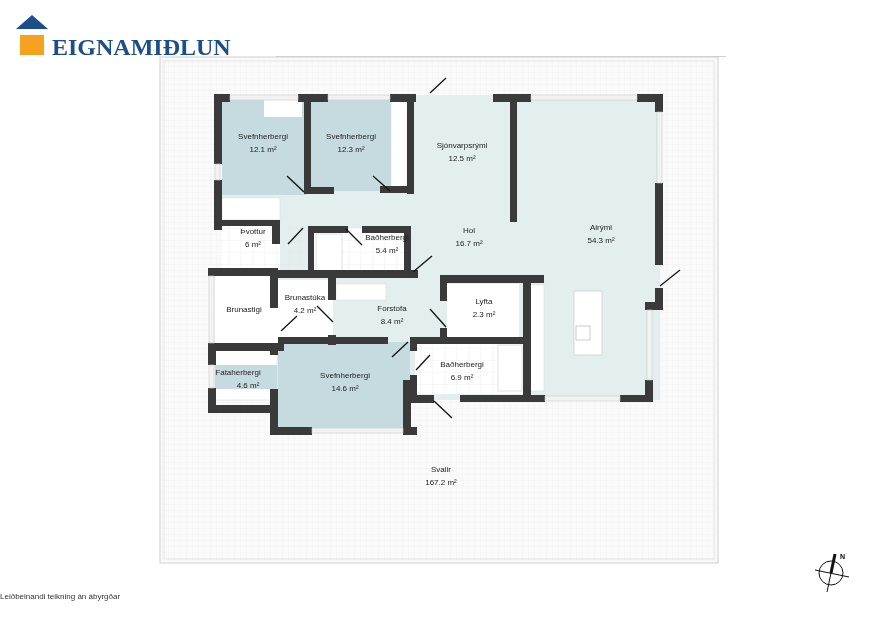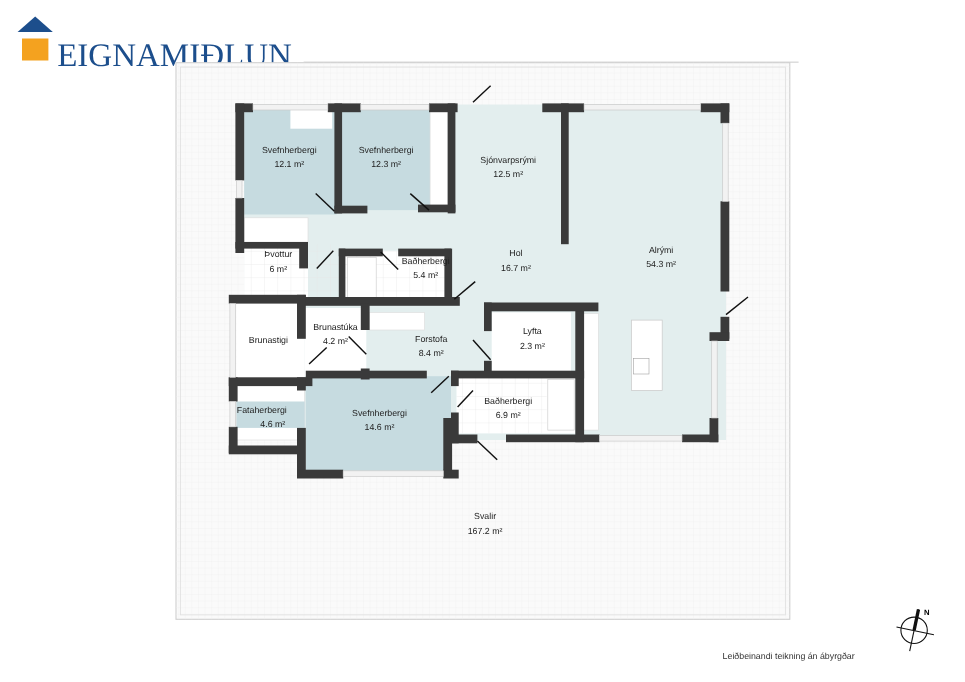--- a/index.html
+++ b/index.html
@@ -1,24 +1,24 @@
 <!DOCTYPE html>
 <html><head>
 <meta charset="utf-8">
 <style>
   html, body { margin: 0; padding: 0; background: #ffffff; }
   body { width: 877px; height: 620px; position: relative; overflow: hidden; font-family: "Liberation Sans", sans-serif; }
   .logo { position: absolute; left: 14px; top: 14px; width: 260px; height: 50px; }
-  .logo-text { position: absolute; left: 38px; top: 20px; font-family: "Liberation Serif", serif; font-weight: normal; font-size: 30px; color: #1c4e8c; letter-spacing: 0px; white-space: nowrap; }
+  .logo-text { position: absolute; left: 38px; top: 20px; font-family: "Liberation Serif", serif; font-weight: bold; font-size: 24px; color: #1c4e8c; letter-spacing: 0px; white-space: nowrap; }
   .logo-roof { position: absolute; left: 2px; top: 1px; width: 0; height: 0; border-left: 16px solid transparent; border-right: 16px solid transparent; border-bottom: 14px solid #1c4e8c; }
   .logo-box { position: absolute; left: 6px; top: 21px; width: 24px; height: 20px; background: #f4a21f; }
   .logo-line { position: absolute; left: 276px; top: 56px; width: 450px; height: 1px; background: #cfcfcf; }
   .plan { position: absolute; left: 0; top: 0; }
   .room-label { font-family: "Liberation Sans", sans-serif; font-size: 8px; fill: #222; text-anchor: middle; }
-  .footer { position: absolute; left: 0; width: 777px; top: 592px; text-align: right; font-size: 8px; color: #333; }
+  .footer { position: absolute; left: 0; width: 777px; top: 592px; text-align: left; font-size: 8px; color: #333; }
   .compass { position: absolute; left: 810px; top: 548px; width: 50px; height: 50px; }
 </style>
 </head>
 <body>
 
 <div class="logo">
   <div class="logo-roof"></div>
   <div class="logo-box"></div>
   <div class="logo-text">EIGNAMIÐLUN</div>
 </div>

